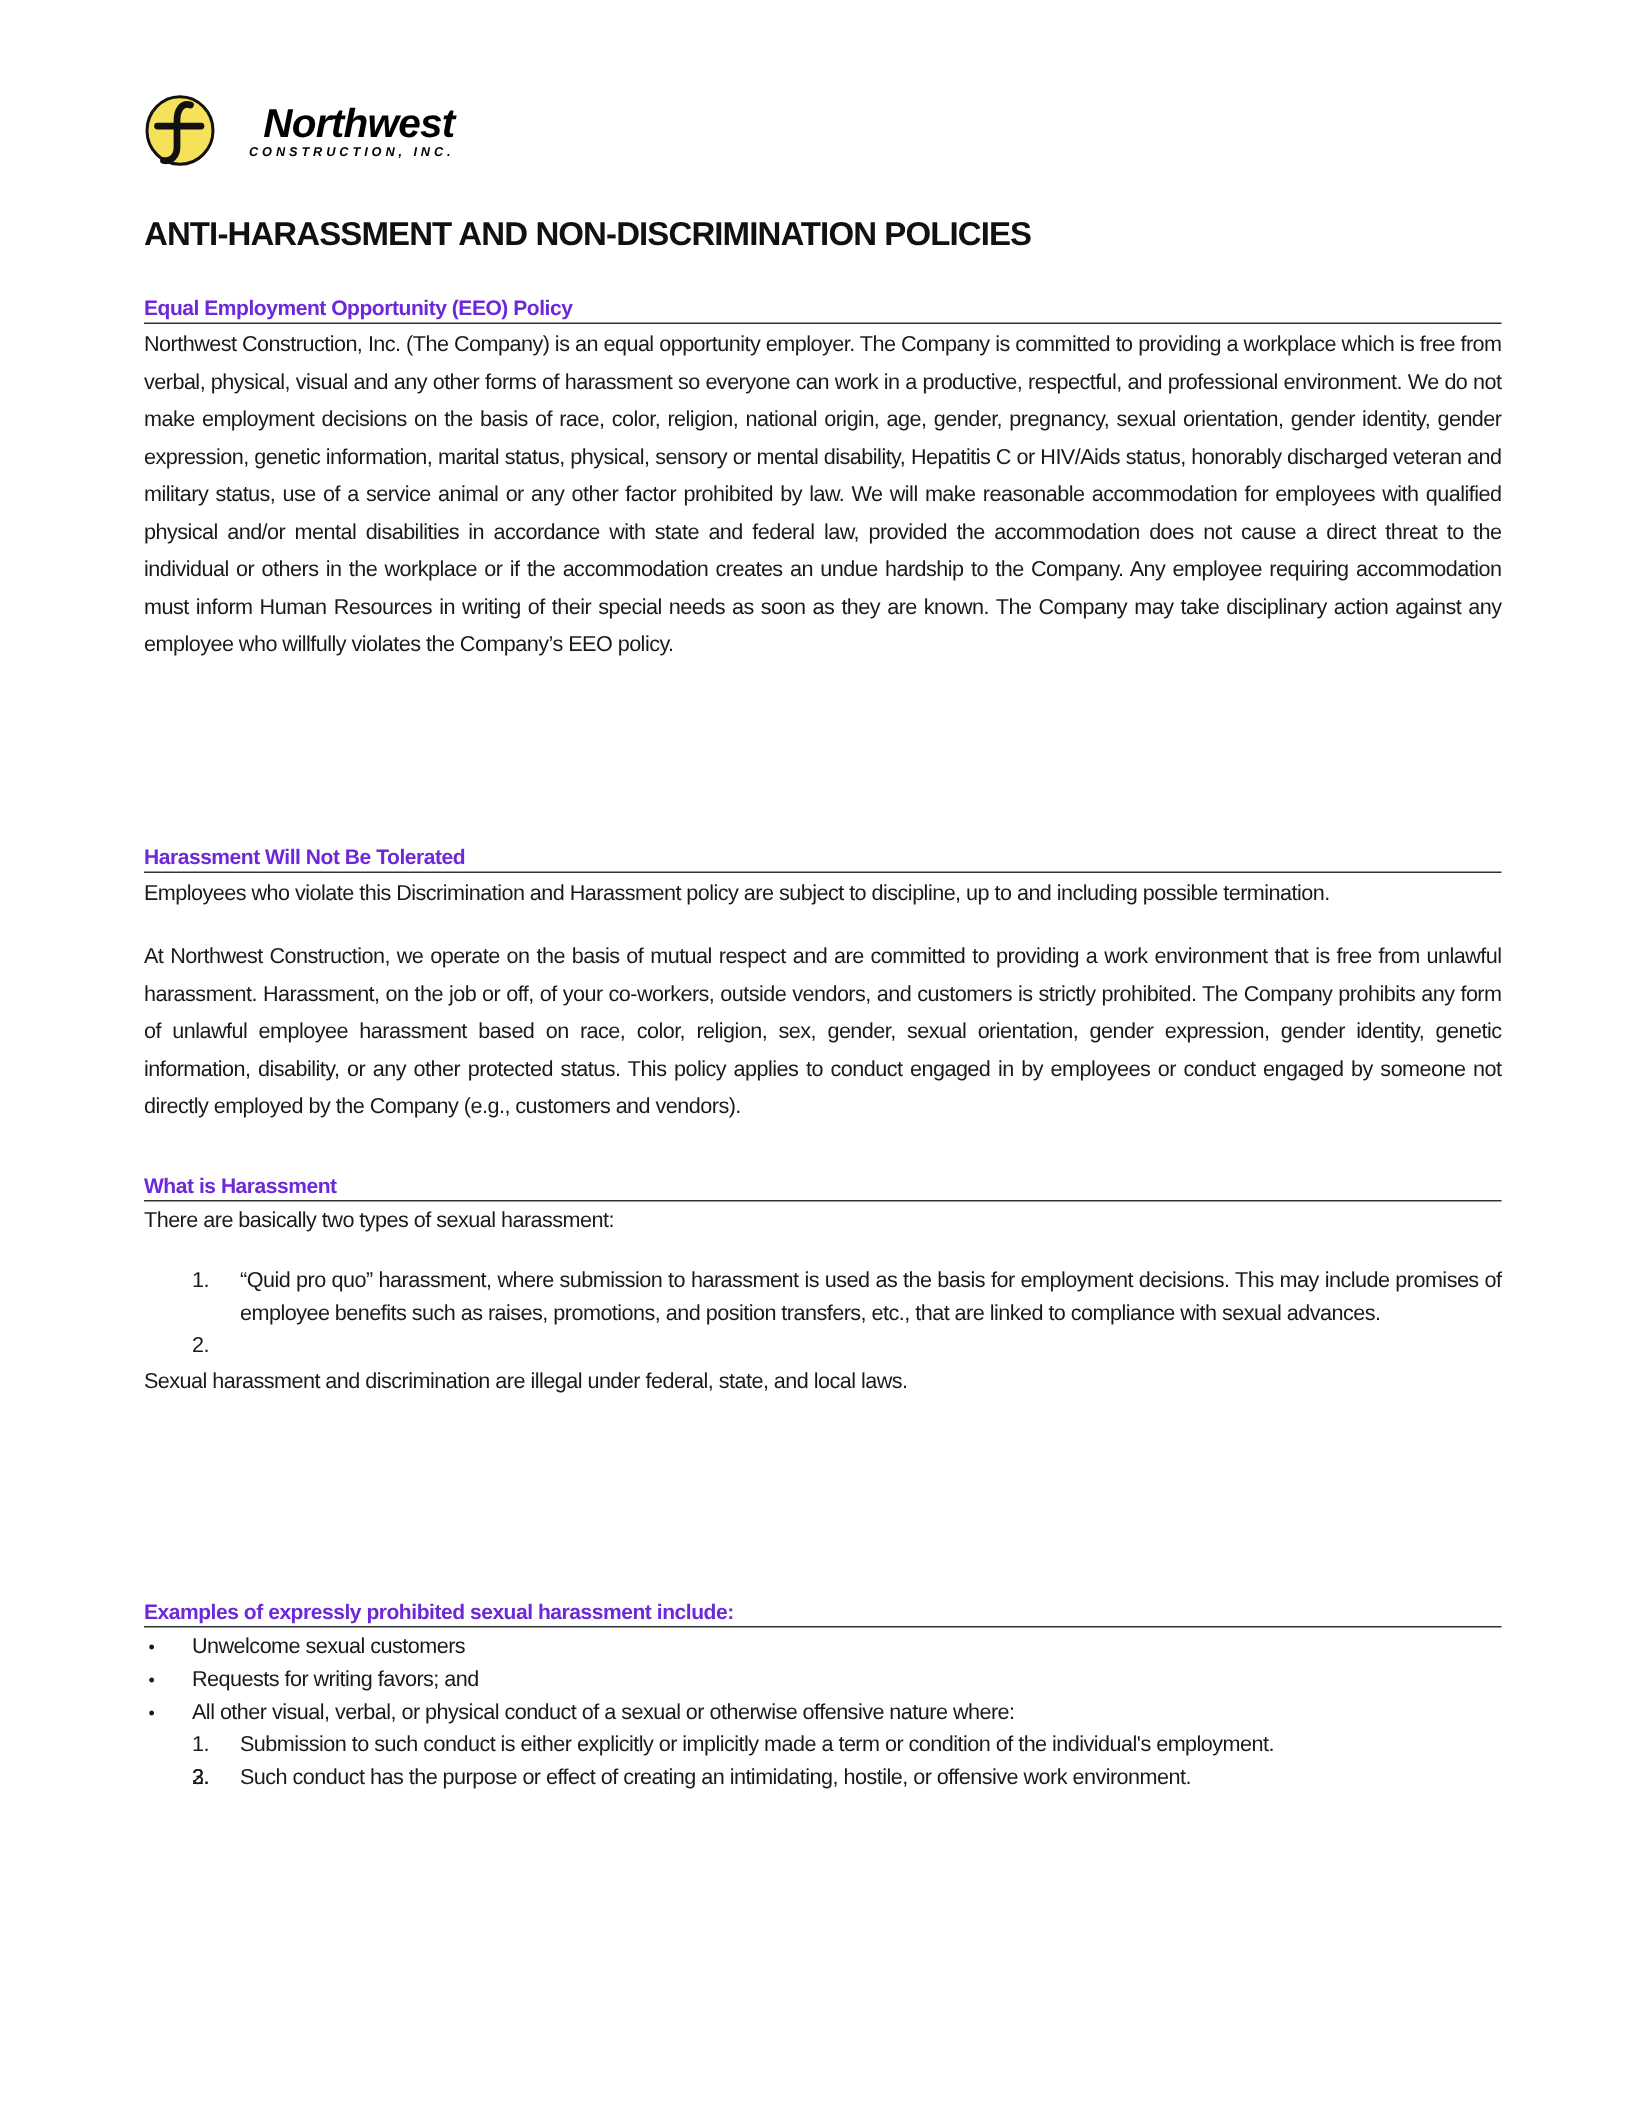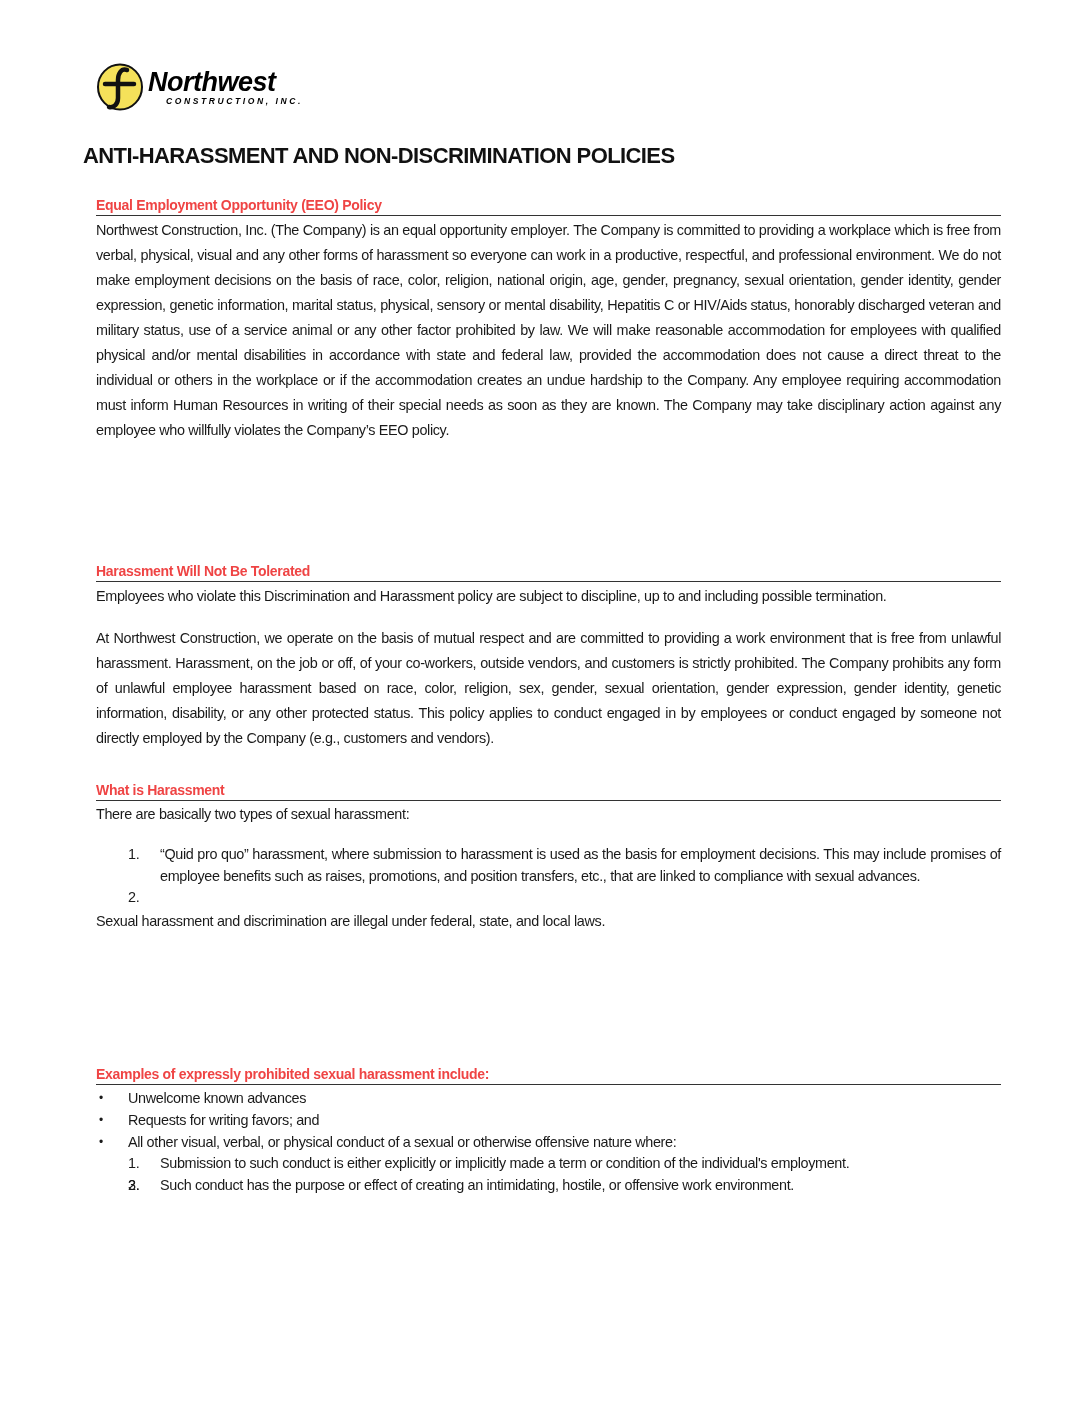--- a/index.html
+++ b/index.html
@@ -23,20 +23,21 @@
     align-items: center;
   }
   .logo-mark {
     width: 48px;
     height: 50px;
   }
   .logo-text {
     margin-left: 4px;
     display: flex;
     flex-direction: column;
+    text-align: right;
   }
   .logo-name {
     font-family: "Liberation Sans", sans-serif;
     font-weight: bold;
     font-style: italic;
     font-size: 27px;
     letter-spacing: -0.5px;
     line-height: 27px;
     color: #000;
   }
@@ -45,42 +46,42 @@
     font-style: italic;
     font-weight: bold;
     font-size: 8.5px;
     letter-spacing: 2.6px;
     line-height: 10px;
     margin-left: 18px;
     color: #000;
   }
   .title {
     position: absolute;
-    left: 83px;
+    left: 96px;
     top: 143px;
     font-family: "Liberation Sans Narrow", "Liberation Sans", sans-serif;
     font-weight: bold;
     font-size: 22px;
     letter-spacing: -0.6px;
     color: #111;
     white-space: nowrap;
   }
   .section {
     position: absolute;
     left: 96px;
     width: 905px;
   }
   .sec-head {
     font-weight: bold;
     font-size: 14px;
     letter-spacing: -0.3px;
     line-height: 18px;
     padding-bottom: 1px;
     border-bottom: 1.5px solid #333;
-    color: #ef4444;
+    color: #6d28d9;
   }
   .para {
     font-size: 14.4px;
     letter-spacing: -0.35px;
     line-height: 25px;
     text-align: justify;
     margin: 2px 0 0 0;
     color: #1a1a1a;
   }
   .olist {
@@ -181,21 +182,21 @@
     </li>
   </ol>
   <p class="para" style="margin-top:22px;">Sexual harassment and discrimination are illegal under federal, state, and local laws.</p>
 </div>
 
 <div class="section" style="top:1065px;">
   <div class="sec-head">Examples of expressly prohibited sexual harassment include:</div>
   <ul class="blist">
     <li>
       <span class="bullet">•</span>
-      <span>Unwelcome known advances</span>
+      <span>Unwelcome sexual customers</span>
     </li>
     <li>
       <span class="bullet">•</span>
       <span>Requests for writing favors; and</span>
     </li>
     <li>
       <span class="bullet">•</span>
       <span>All other visual, verbal, or physical conduct of a sexual or otherwise offensive nature where:</span>
     </li>
   </ul>

